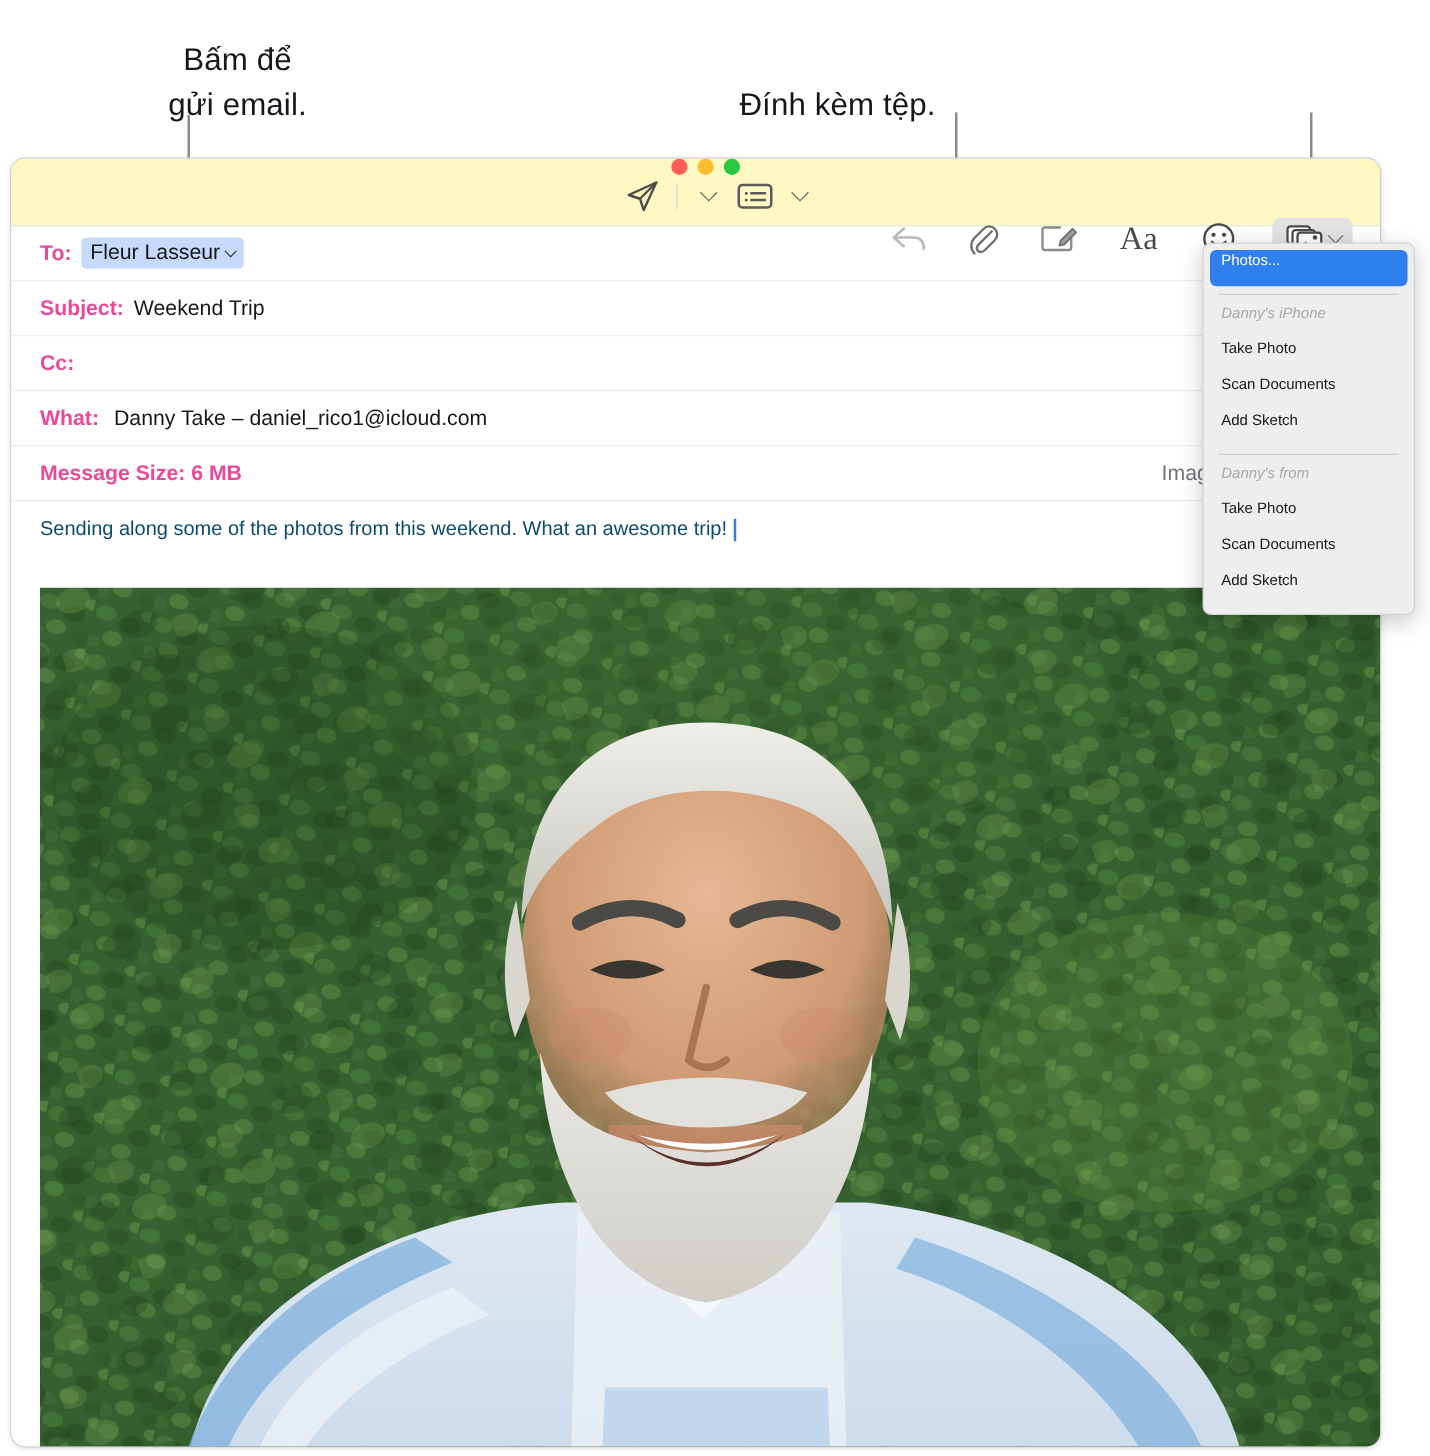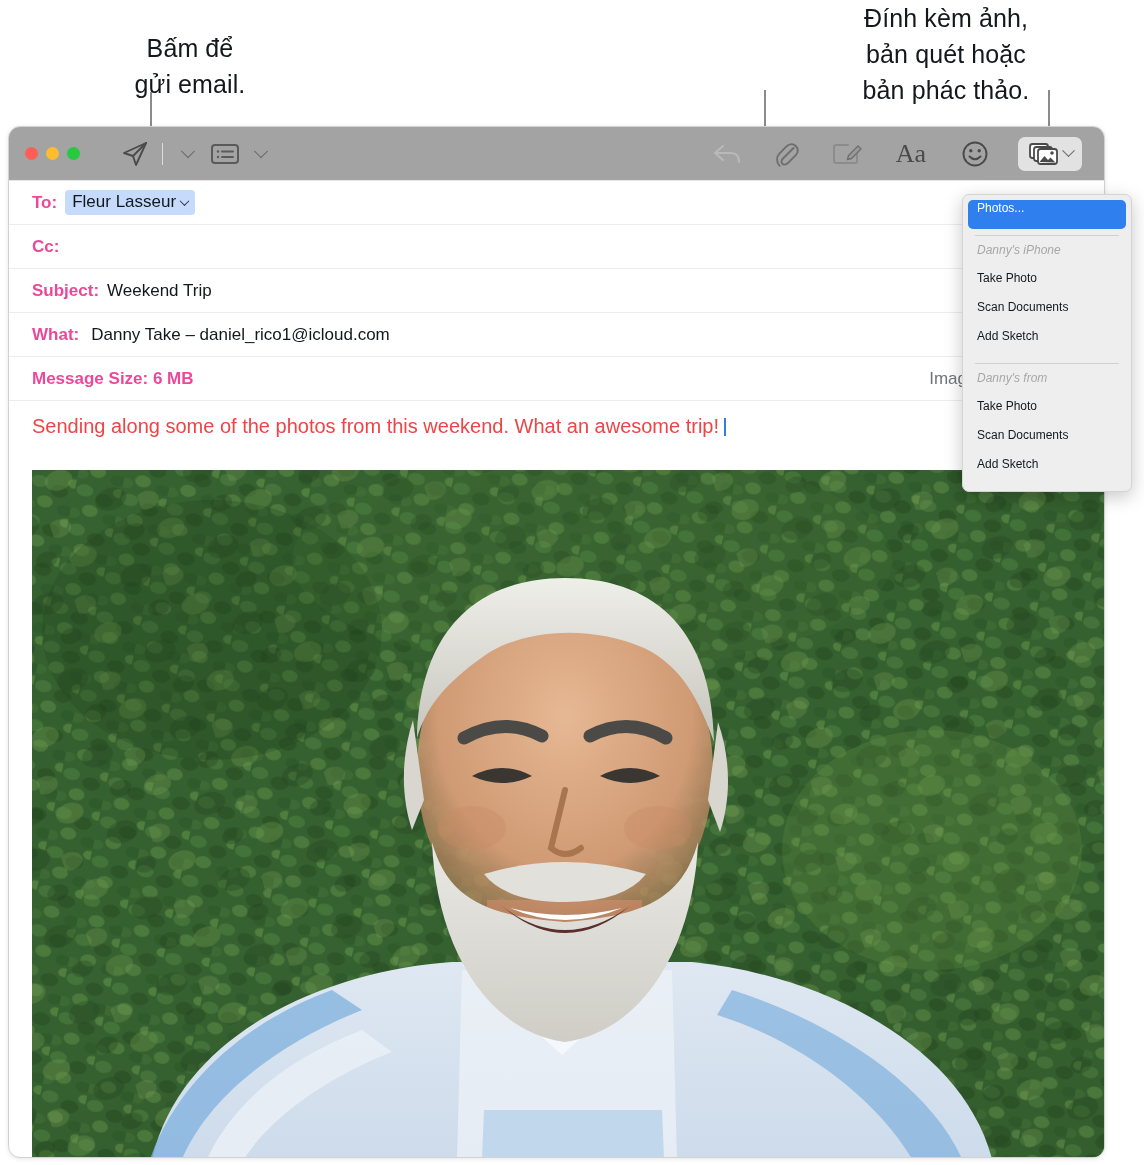--- a/index.html
+++ b/index.html
@@ -37,24 +37,25 @@
     border: 1px solid #d2d2d2;
     border-radius: 12px;
     overflow: hidden;
     box-shadow: 0 1px 4px rgba(0,0,0,0.10);
   }
 
   
   #toolbar {
     position: relative;
     height: 54px;
-    background: #a3a3a3;
+    background: #fef9c3;
     border-bottom: 1px solid #e6e6e6;
     display: flex;
     align-items: center;
+    flex-direction: column;
   }
   .traffic {
     display: flex; align-items: center; gap: 8px;
     margin-left: 16px;
   }
   .dot { width: 13px; height: 13px; border-radius: 50%; }
   .dot.red { background: #ff5f57; }
   .dot.yellow { background: #febc2e; }
   .dot.green { background: #28c840; }
 
@@ -120,22 +121,22 @@
     font-size: 17px;
     box-shadow: 0 1px 1px rgba(0,0,0,0.05);
     white-space: nowrap;
     overflow: hidden;
     max-width: 60px;
   }
 
   
   #bodytext {
     padding: 14px 23px 12px 23px;
-    font-size: 20px;
-    color: #ef4444;
+    font-size: 16px;
+    color: #0c4a6e;
     display: flex; align-items: center;
   }
   .caret {
     display: inline-block;
     width: 2px; height: 18px;
     background: #2f7fe0;
     margin-left: 5px;
   }
 
   
@@ -187,25 +188,23 @@
 </style>
 </head>
 <body>
 
 <div id="root">
 
   <div class="callout" style="left:100px; top:30px; width:180px;">Bấm để
 gửi email.</div>
   <div class="leader" style="left:150px; top:92px; height:58px;"></div>
 
+  <div class="callout" style="left:560px; top:66px; width:220px;">Đính kèm tệp.</div>
   <div class="leader" style="left:764px; top:90px; height:60px;"></div>
 
-  <div class="callout" style="left:838px; top:0px; width:216px;">Đính kèm ảnh,
-bản quét hoặc
-bản phác thảo.</div>
   <div class="leader" style="left:1048px; top:90px; height:56px;"></div>
 
   <div id="window">
 
     <div id="toolbar">
 
       <div class="traffic">
         <div class="dot red"></div>
         <div class="dot yellow"></div>
         <div class="dot green"></div>
@@ -280,27 +279,27 @@
 
     <div class="hrow">
       <span class="hlabel">To:</span>
       <span class="token">
         <span>Fleur Lasseur</span>
         <span class="tchev"></span>
       </span>
     </div>
 
     <div class="hrow">
+      <span class="hlabel">Subject:</span>
+      <span class="hvalue">Weekend Trip</span>
+    </div>
+
+    <div class="hrow">
       <span class="hlabel">Cc:</span>
       <span class="hvalue"></span>
-    </div>
-
-    <div class="hrow">
-      <span class="hlabel">Subject:</span>
-      <span class="hvalue">Weekend Trip</span>
     </div>
 
     <div class="hrow">
       <span class="hlabel">What:</span>
       <span class="hvalue" style="margin-left:12px;">Danny Take – daniel_rico1@icloud.com</span>
     </div>
 
     <div class="hrow">
       <span class="hlabel">Message Size: 6 MB</span>
       <span class="right">

